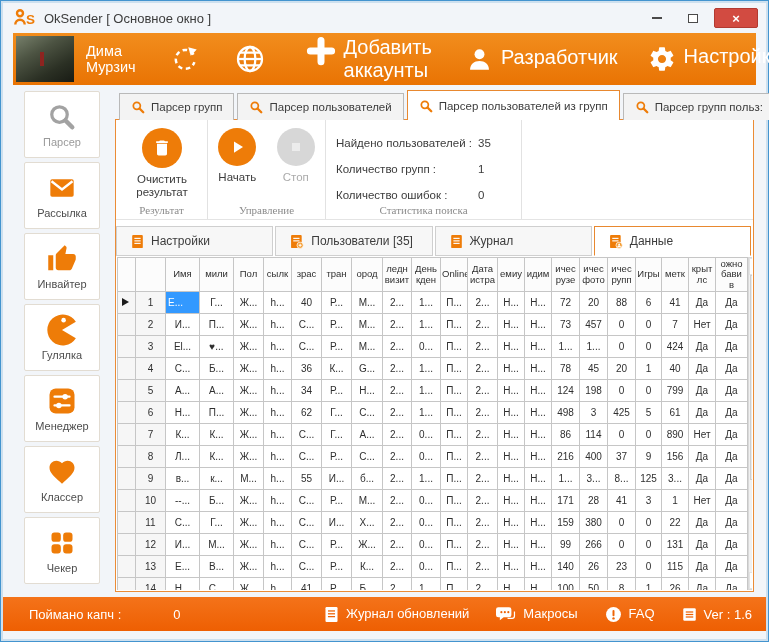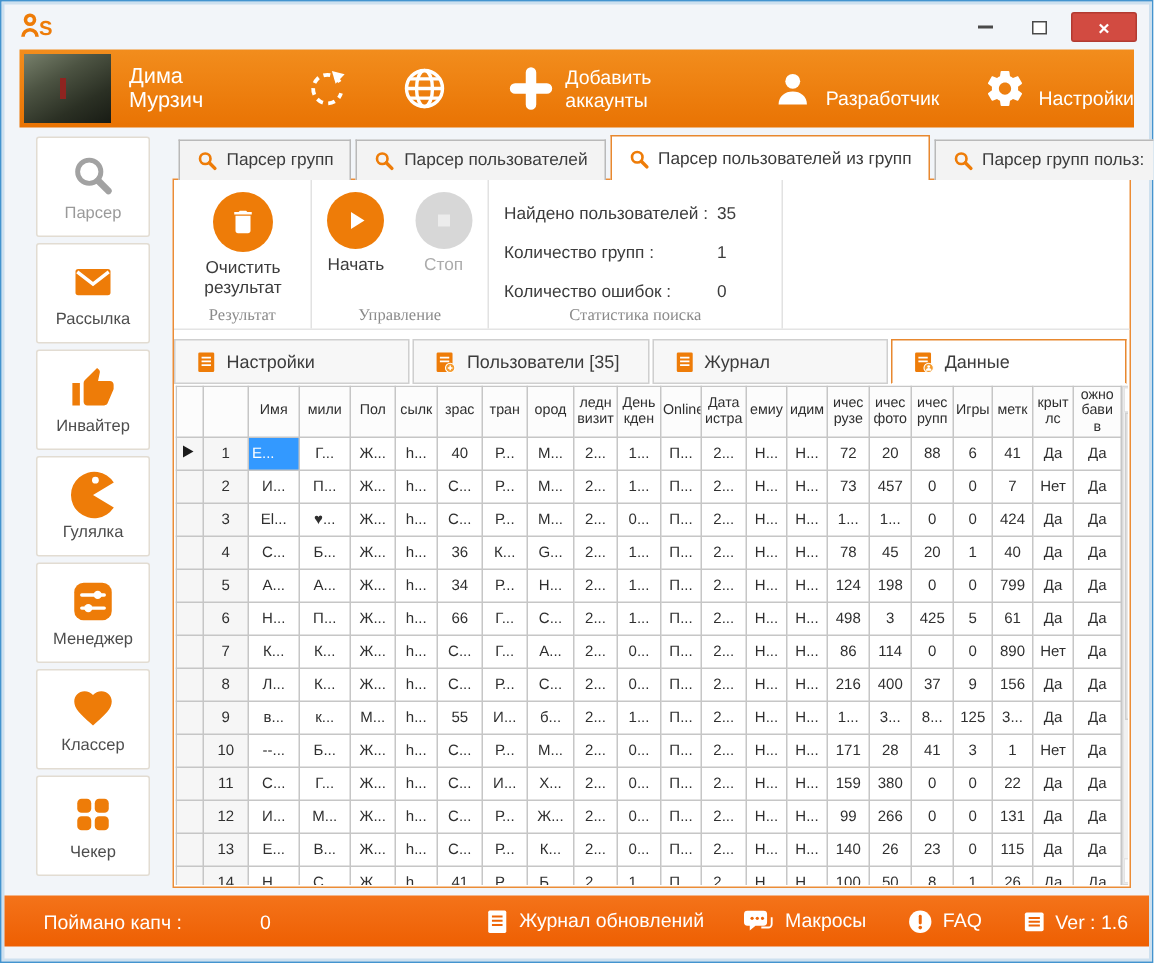--- a/index.html
+++ b/index.html
@@ -21,21 +21,21 @@
                color:#fff; font-size:13px; font-weight:bold; display:flex; align-items:center; justify-content:center; }
 
   
   .toolbar { position:absolute; top:32px; left:12px; right:12px; height:52px;
              background:linear-gradient(#f28d1d, #e97303); display:flex; align-items:center; color:#fff; }
   .avatar { width:58px; height:46px; margin-left:3px; flex:none; position:relative;
             background:linear-gradient(150deg,#77806b 0%,#4c5342 35%,#2b3024 70%,#181b14 100%); }
   .avatar::after { content:""; position:absolute; left:24px; top:16px; width:4px; height:14px; background:#8e2420; }
   .tb-name { font-size:14.5px; margin-left:12px; }
   .tb-icon { display:flex; align-items:center; }
-  .tb-group { display:flex; align-items:flex-end; gap:8px; font-size:13px; }
+  .tb-group { display:flex; align-items:flex-start; gap:8px; font-size:20px; }
 
   
   .sidebar { position:absolute; left:14px; top:90px; width:94px; }
   .side-btn { width:76px; height:67px; margin:0 auto 4px auto; background:#fff; border:1px solid #e2dcd2; border-radius:2px;
               display:flex; flex-direction:column; align-items:center; justify-content:center; gap:3px; cursor:default; }
   .side-icon { color:#ee7c08; height:32px; display:flex; align-items:center; }
   .side-btn.active .side-icon { color:#a2a2a2; }
   .side-label { font-size:11px; color:#4d4d4d; }
   .side-btn.active .side-label { color:#9a9a9a; }
 
@@ -105,20 +105,21 @@
 <div class="window">
 
   <div class="titlebar">
     <span class="title-logo">
       <svg width="24" height="20" viewBox="0 0 24 20">
         <circle cx="7" cy="5.2" r="3" fill="none" stroke="#ee7c08" stroke-width="2.4"></circle>
         <path d="M2.3 16.5 a4.7 4.7 0 0 1 9.4 0" fill="none" stroke="#ee7c08" stroke-width="2.4"></path>
         <text x="13" y="15.5" font-size="13.5" font-weight="bold" fill="#ee7c08">S</text>
       </svg>
     </span>
+    <span class="title-text">OkSender [ Основное окно ]</span>
     <span class="win-controls">
       <span class="wbtn">
           <span class="min-glyph"></span>
         </span>
       <span class="wbtn">
           <span class="max-glyph"></span>
         </span>
       <span class="btn-close">
           <span>×</span>
         </span>
@@ -573,21 +574,21 @@
                 <td class="">Да</td>
                 <td class="">Да</td>
               </tr>
               <tr>
                 <td class="rowhdr"></td>
                 <td class="rowhdr">6</td>
                 <td class="">Н...</td>
                 <td class="">П...</td>
                 <td class="">Ж...</td>
                 <td class="">h...</td>
-                <td class="">66</td>
+                <td class="">62</td>
                 <td class="">Г...</td>
                 <td class="">С...</td>
                 <td class="">2...</td>
                 <td class="">1...</td>
                 <td class="">П...</td>
                 <td class="">2...</td>
                 <td class="">Н...</td>
                 <td class="">Н...</td>
                 <td class="">498</td>
                 <td class="">3</td>

